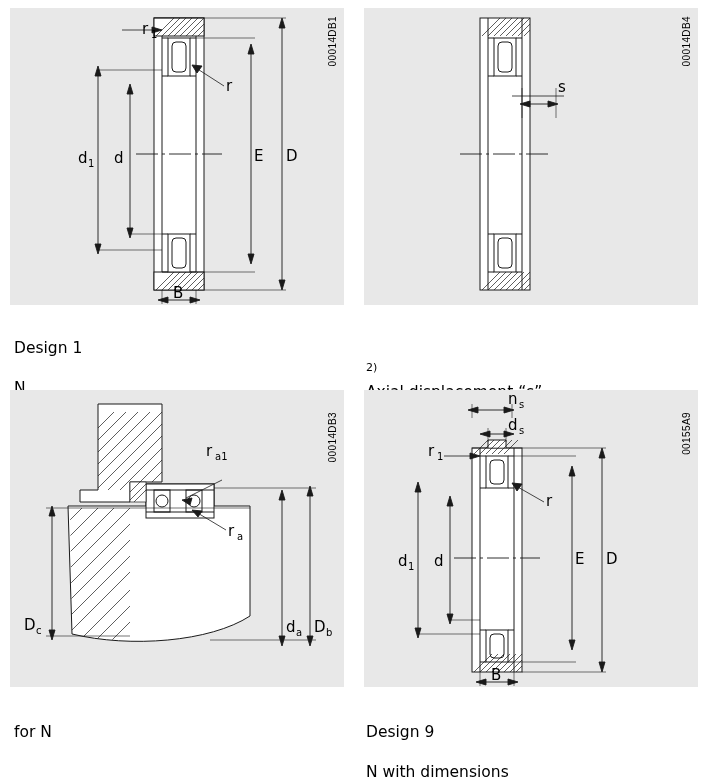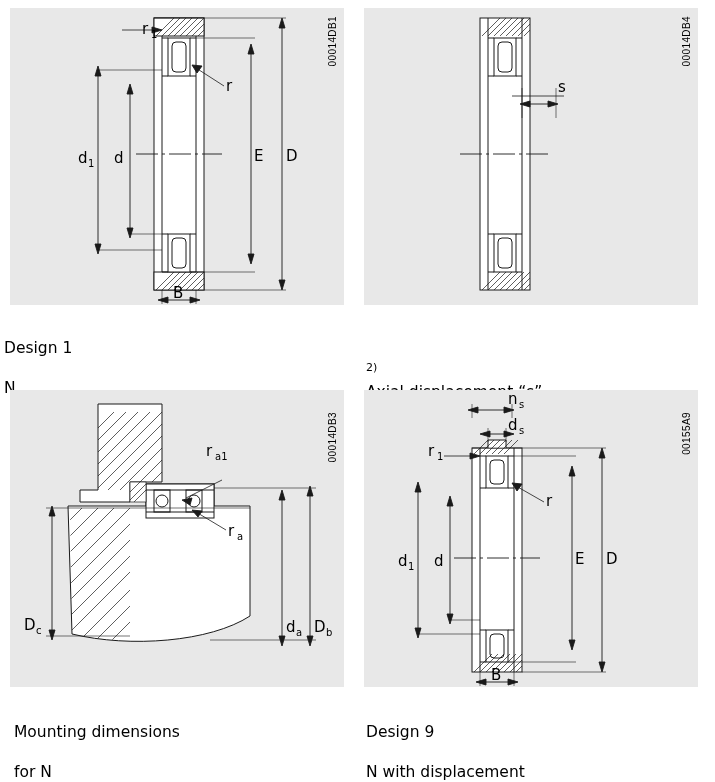--- a/index.html
+++ b/index.html
@@ -148,21 +148,21 @@
         <text x="78" y="159" font-size="10">1</text>
         <text x="104" y="155" font-size="15">d</text>
         <text x="244" y="153" font-size="15">E</text>
         <text x="276" y="153" font-size="15">D</text>
         <text x="163" y="290" font-size="15">B</text>
       </g>
     </svg>
     <div class="code" style="right:6px;top:8px;">00014DB1</div>
   </div>
 
-  <div class="caption" style="left:4px;top:318px;width:320px;">
+  <div class="caption" style="left:14px;top:318px;width:320px;">
     <div>Design 1</div>
     <div>N</div>
   </div>
 
   <div class="panel" style="left:364px;top:8px;width:334px;height:297px;">
     <svg class="panel-svg" width="334" height="297" viewBox="0 0 334 297">
       <g stroke="#1a1a1a" fill="none" stroke-width="1">
         <rect x="116" y="10" width="50" height="272" fill="#ffffff" stroke="#1a1a1a"></rect>
         <line x1="124" y1="10" x2="124" y2="282"></line>
         <line x1="158" y1="10" x2="158" y2="282"></line>
@@ -322,21 +322,20 @@
         <text x="276" y="242" font-size="15">d</text>
         <text x="286" y="246" font-size="10">a</text>
         <text x="304" y="242" font-size="15">D</text>
         <text x="316" y="246" font-size="10">b</text>
       </g>
     </svg>
     <div class="code" style="right:6px;top:22px;">00014DB3</div>
   </div>
 
   <div class="caption" style="left:14px;top:702px;width:330px;">
-    <div>Mounting dimensions</div>
     <div>for N</div>
   </div>
 
   <div class="panel" style="left:364px;top:390px;width:334px;height:297px;">
     <svg class="panel-svg" width="334" height="297" viewBox="0 0 334 297">
       <g stroke="#1a1a1a" fill="none" stroke-width="1">
         <rect x="108" y="58" width="50" height="224" fill="#ffffff" stroke="#1a1a1a"></rect>
         <line x1="116" y1="58" x2="116" y2="282"></line>
         <line x1="150" y1="58" x2="150" y2="282"></line>
         <rect x="122" y="66" width="22" height="32" fill="#ffffff" stroke="#1a1a1a"></rect>
@@ -442,17 +441,17 @@
         <text x="211" y="174" font-size="15">E</text>
         <text x="242" y="174" font-size="15">D</text>
         <text x="127" y="290" font-size="15">B</text>
       </g>
     </svg>
     <div class="code" style="right:6px;top:22px;">00155A9</div>
   </div>
 
   <div class="caption" style="left:366px;top:702px;width:340px;">
     <div>Design 9</div>
-    <div>N with displacement</div>
+    <div>N with dimensions</div>
     
   </div>
 
 </div>
 
 </body></html>

